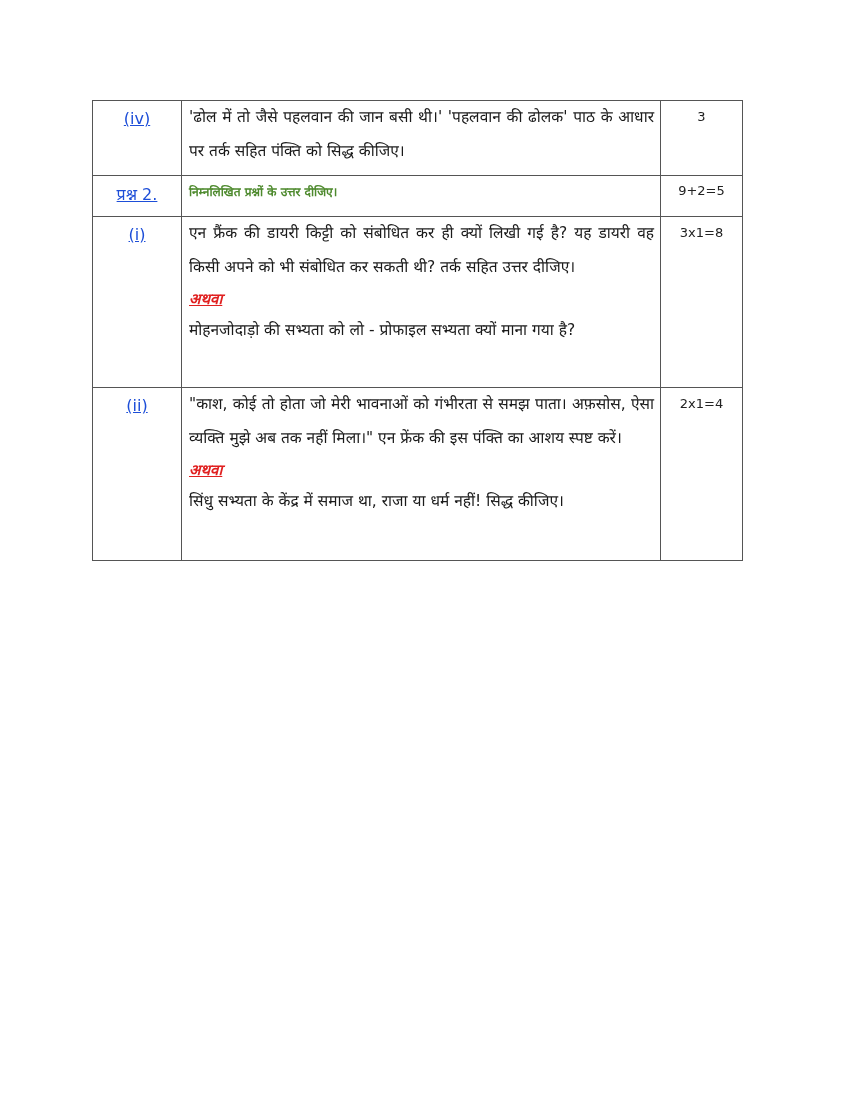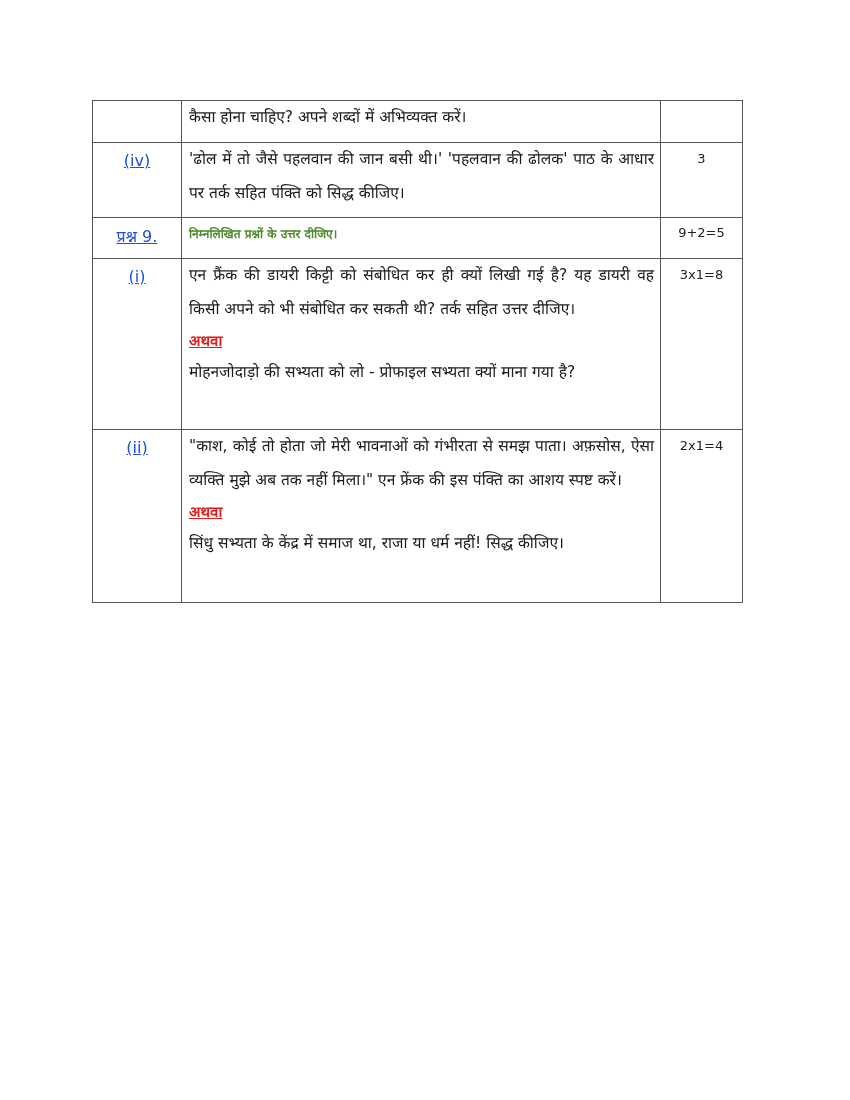--- a/index.html
+++ b/index.html
@@ -55,20 +55,21 @@
       text-align: justify;
       text-align-last: left;
     }
     .text p {
       margin: 0;
     }
     .ortext {
       text-align: left;
       color: #e02020;
       font-weight: bold;
+      font-style: italic;
       text-decoration: underline;
       font-size: 15px;
       line-height: 30px;
     }
     .heading {
       color: #4e8a2e;
       font-weight: bold;
       font-size: 12px;
       line-height: 32px;
     }
@@ -83,36 +84,29 @@
 <body>
 
 <div class="page">
   <table class="qtable">
     <colgroup>
       <col class="c-num">
       <col class="c-text">
       <col class="c-marks">
     </colgroup>
     <tbody>
-      <tr class="r-cont">
-        <td class="num"></td>
-        <td class="text">
-          <p>कैसा होना चाहिए? अपने शब्दों में अभिव्यक्त करें।</p>
-        </td>
-        <td class="marks"></td>
-      </tr>
       <tr class="r-iv">
         <td class="num">(iv)</td>
         <td class="text">
           <p>'ढोल में तो जैसे पहलवान की जान बसी थी।' 'पहलवान की ढोलक' पाठ के आधार पर तर्क सहित पंक्ति को सिद्ध कीजिए।</p>
         </td>
         <td class="marks">3</td>
       </tr>
       <tr class="r-q7">
-        <td class="num">प्रश्न 9.</td>
+        <td class="num">प्रश्न 2.</td>
         <td class="text">
           <p class="heading">निम्नलिखित प्रश्नों के उत्तर दीजिए।</p>
         </td>
         <td class="marks">9+2=5</td>
       </tr>
       <tr class="r-i">
         <td class="num">(i)</td>
         <td class="text">
           <p>एन फ्रैंक की डायरी किट्टी को संबोधित कर ही क्यों लिखी गई है? यह डायरी वह किसी अपने को भी संबोधित कर सकती थी? तर्क सहित उत्तर दीजिए।</p>
           <p class="ortext">अथवा</p>

